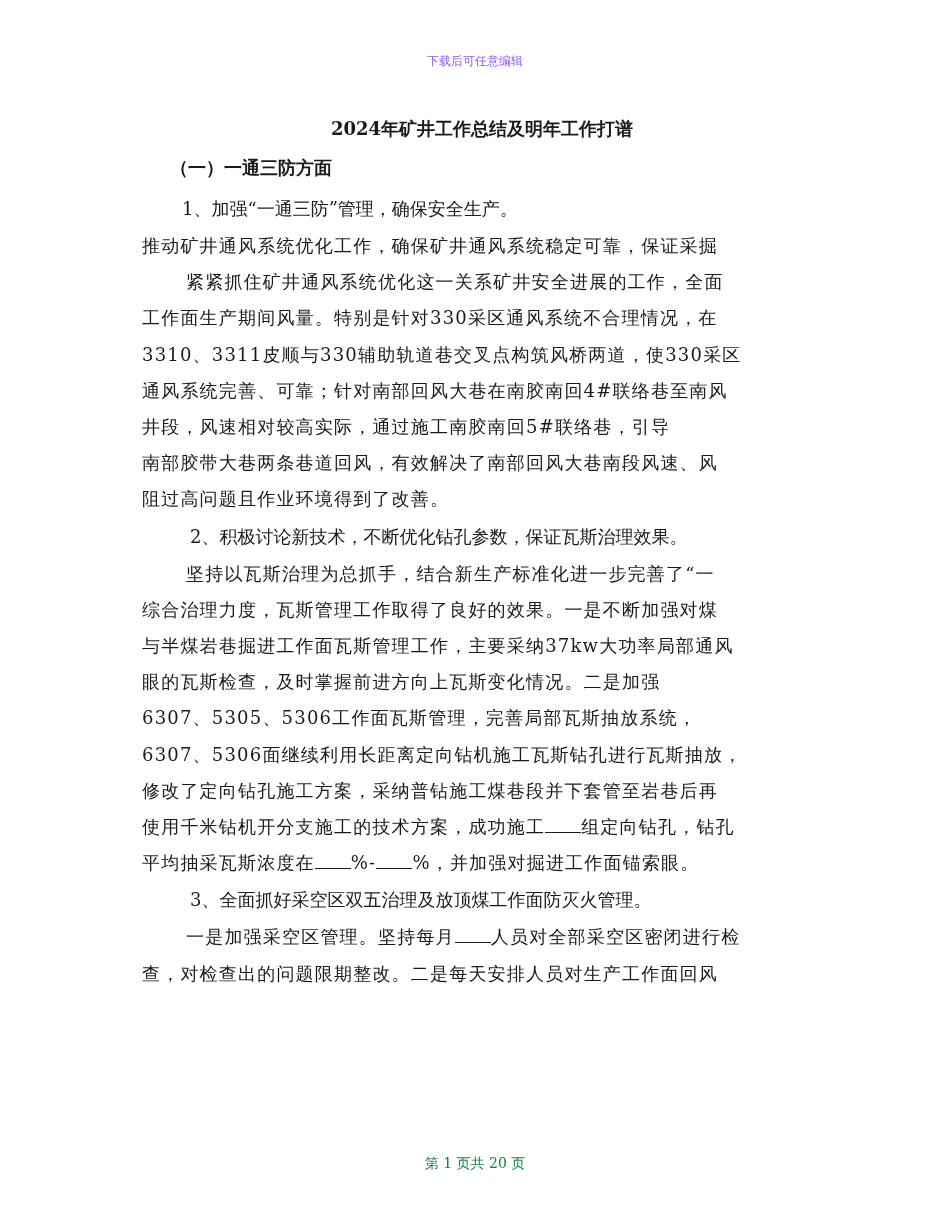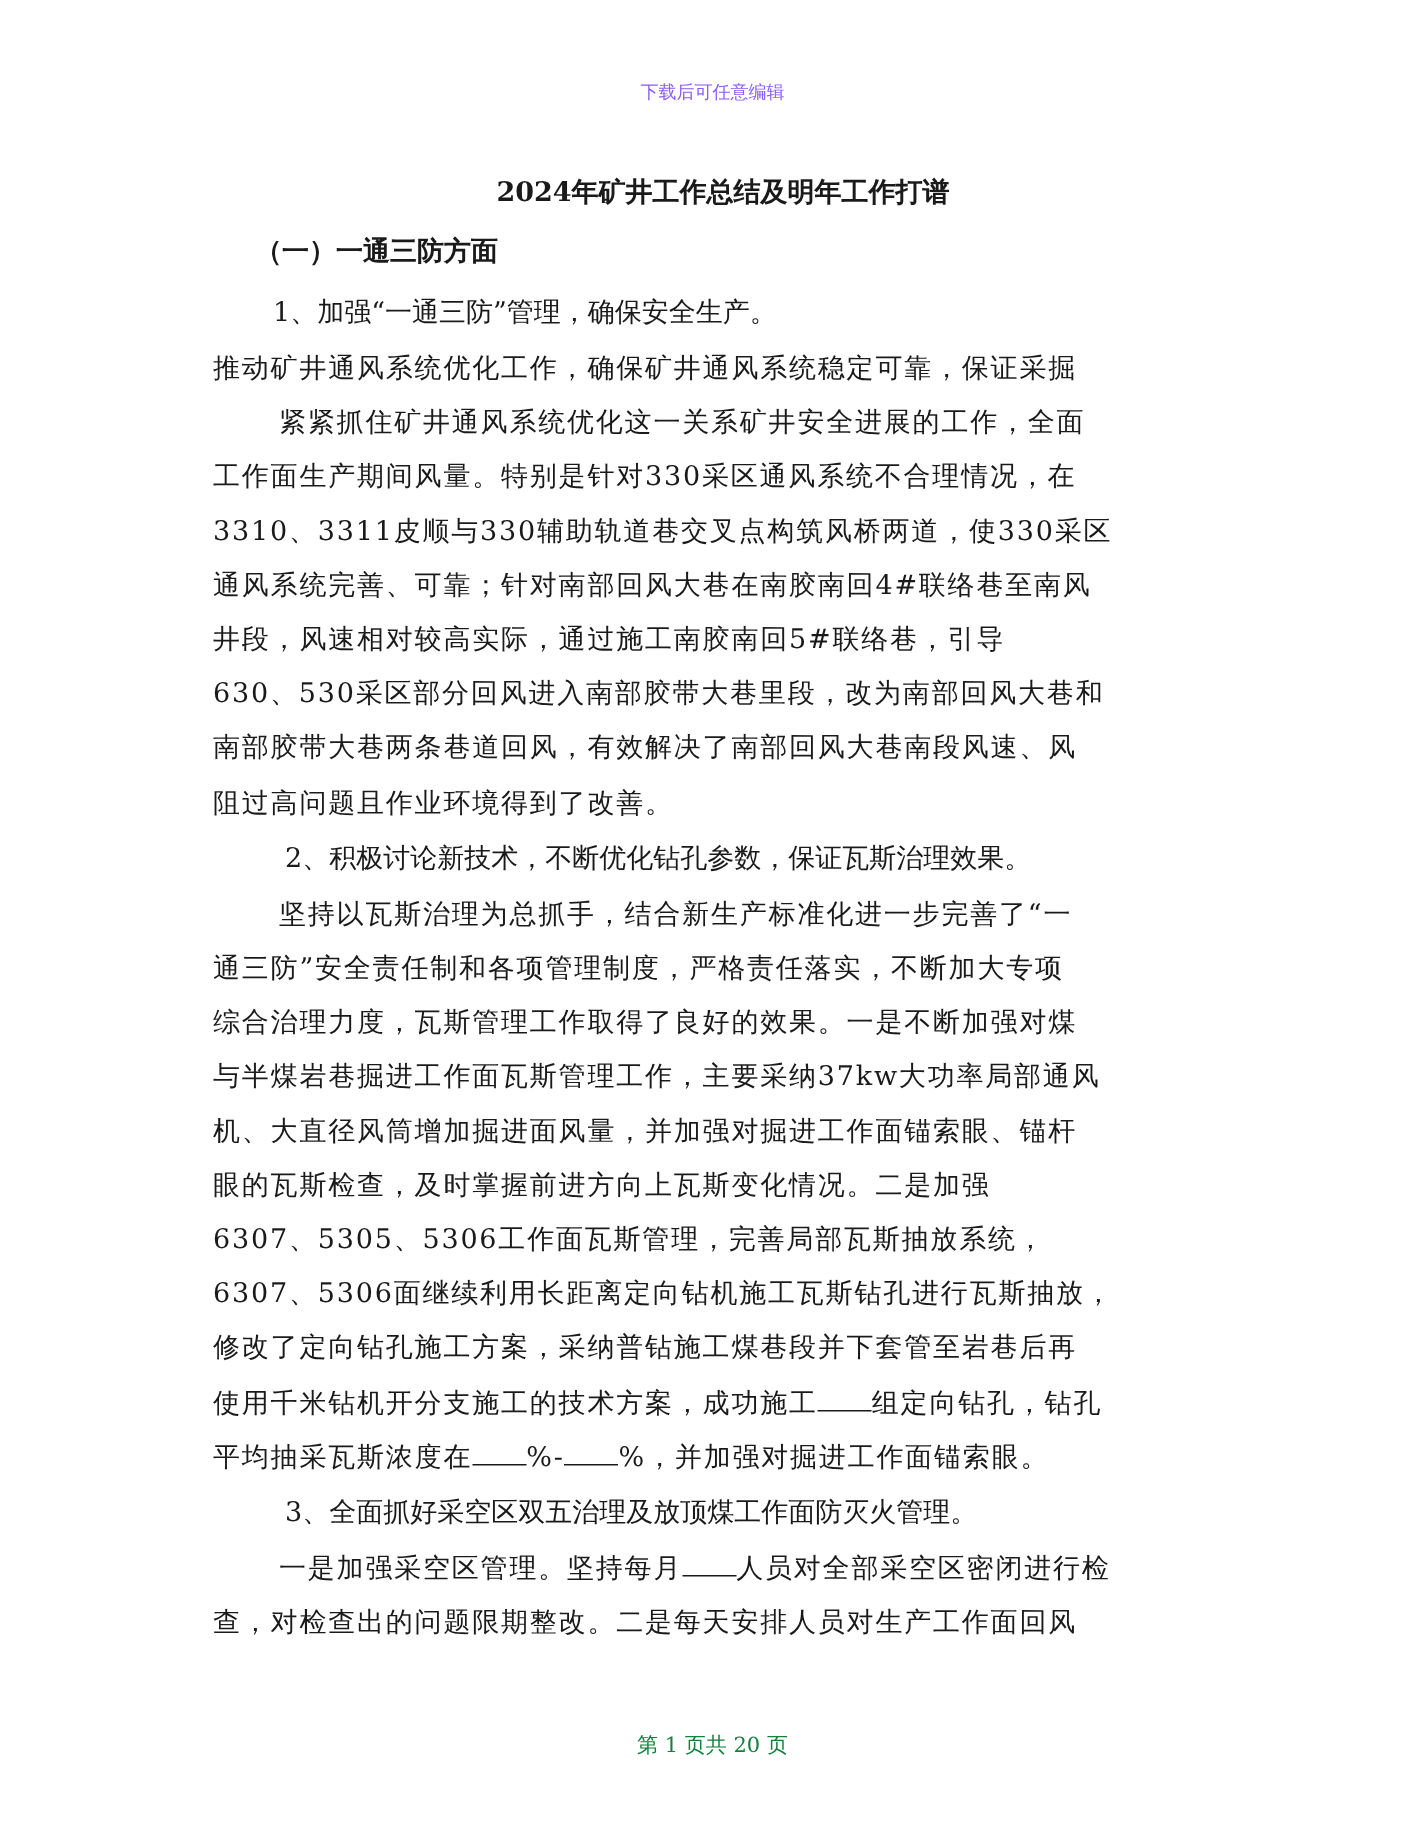--- a/index.html
+++ b/index.html
@@ -103,32 +103,29 @@
   <h2 class="section-heading">（一）一通三防方面</h2>
 
   <h3 class="sub-heading" style="padding-left:40px;">1、加强“一通三防”管理，确保安全生产。</h3>
   <div class="para">
     <span class="line">推动矿井通风系统优化工作，确保矿井通风系统稳定可靠，保证采掘</span>
     <span class="line first">紧紧抓住矿井通风系统优化这一关系矿井安全进展的工作，全面</span>
     <span class="line">工作面生产期间风量。特别是针对330采区通风系统不合理情况，在</span>
     <span class="line">3310、3311皮顺与330辅助轨道巷交叉点构筑风桥两道，使330采区</span>
     <span class="line">通风系统完善、可靠；针对南部回风大巷在南胶南回4#联络巷至南风</span>
     <span class="line">井段，风速相对较高实际，通过施工南胶南回5#联络巷，引导</span>
-    <span class="line">630、530采区部分回风进入南部胶带大巷里段，改为南部回风大巷和</span>
     <span class="line">南部胶带大巷两条巷道回风，有效解决了南部回风大巷南段风速、风</span>
     <span class="line">阻过高问题且作业环境得到了改善。</span>
   </div>
 
   <h3 class="sub-heading">2、积极讨论新技术，不断优化钻孔参数，保证瓦斯治理效果。</h3>
   <div class="para">
     <span class="line first">坚持以瓦斯治理为总抓手，结合新生产标准化进一步完善了“一</span>
-    <span class="line">通三防”安全责任制和各项管理制度，严格责任落实，不断加大专项</span>
     <span class="line">综合治理力度，瓦斯管理工作取得了良好的效果。一是不断加强对煤</span>
     <span class="line">与半煤岩巷掘进工作面瓦斯管理工作，主要采纳37kw大功率局部通风</span>
-    <span class="line">机、大直径风筒增加掘进面风量，并加强对掘进工作面锚索眼、锚杆</span>
     <span class="line">眼的瓦斯检查，及时掌握前进方向上瓦斯变化情况。二是加强</span>
     <span class="line">6307、5305、5306工作面瓦斯管理，完善局部瓦斯抽放系统，</span>
     <span class="line">6307、5306面继续利用长距离定向钻机施工瓦斯钻孔进行瓦斯抽放，</span>
     <span class="line">修改了定向钻孔施工方案，采纳普钻施工煤巷段并下套管至岩巷后再</span>
     <span class="line">
       <span>使用千米钻机开分支施工的技术方案，成功施工</span><span class="blank"></span><span>组定向钻孔，钻孔</span>
     </span>
     <span class="line">
       <span>平均抽采瓦斯浓度在</span><span class="blank"></span><span>%-</span><span class="blank"></span><span>%，并加强对掘进工作面锚索眼。</span>
     </span>

